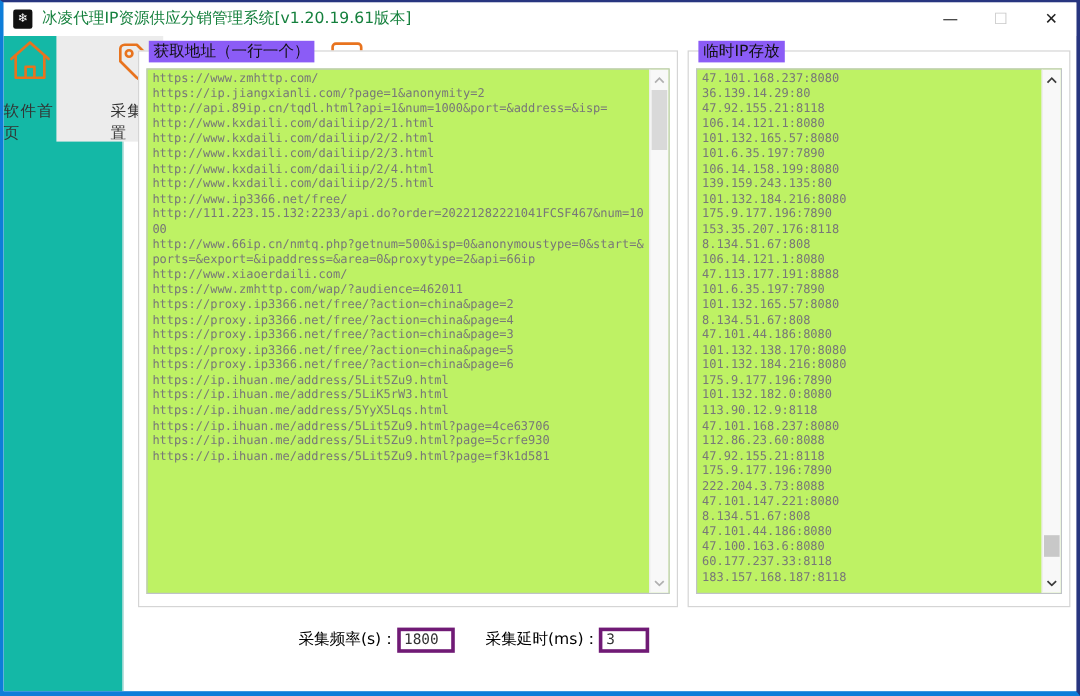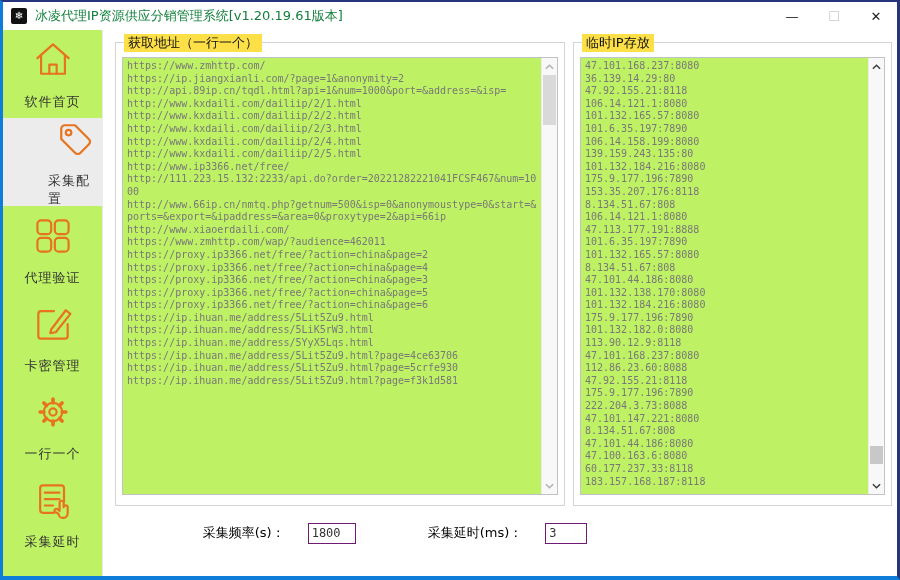--- a/index.html
+++ b/index.html
@@ -20,37 +20,37 @@
     background:#111; color:#fff; font-size:10px; line-height:16px; text-align:center;
     border-radius:2px;
   }
   .title-text { position:absolute; left:32px; top:0; height:28px; line-height:28px; font-size:13px; color:#15803d; white-space:nowrap; }
   .win-buttons { position:absolute; right:0; top:0; height:28px; display:flex; }
   .win-btn { width:42px; height:28px; display:flex; align-items:center; justify-content:center; font-size:13px; color:#222; cursor:default; }
   .win-btn.max { color:#c9c9c9; }
 
   
   .sidebar {
-    position:absolute; left:0; top:28px; bottom:0; width:100px; background:#bef264;
-    border-right:1px solid #ececec; display:flex; flex-direction:column;
+    position:absolute; left:0; top:28px; bottom:0; width:100px; background:#14b8a6;
+    border-right:1px solid #ececec; display:flex; flex-direction:row;
   }
   .side-item {
     height:88px; display:flex; flex-direction:column; align-items:center; justify-content:center;
     gap:7px; cursor:pointer;
   }
   .side-item.active { background:#ececec;padding-left:45px; }
   .side-item svg { width:44px; height:44px; stroke:#e8731e; fill:none; stroke-width:2.4; stroke-linejoin:round; stroke-linecap:round; }
   .side-label { font-size:13px; color:#333; letter-spacing:1px; }
 
   
   .groupbox { position:absolute; border:1px solid #d5d5d5; background:#fff; }
   .gb-fetch { left:112px; top:40px; width:450px; height:464px; }
   .gb-temp  { left:570px; top:40px; width:319px; height:464px; }
   .gb-legend {
-    position:absolute; top:-9px; left:8px; background:#fde047; padding:0 4px;
+    position:absolute; top:-9px; left:8px; background:#8b5cf6; padding:0 4px;
     font-size:13px; color:#111; white-space:nowrap;
   }
 
   .textpanel {
     position:absolute; left:6px; right:6px; top:14px; bottom:10px;
     border:1px solid #bfc3c7; background:#bef264;
   }
   .text-content {
     position:absolute; left:4px; top:2px; right:19px; bottom:2px;
     font-family:"DejaVu Sans Mono", monospace; font-size:10px; line-height:12.6px;
@@ -66,25 +66,25 @@
   .arrow-down { bottom:1px; }
   .light svg { stroke:#b0b0b0; }
   .dark svg { stroke:#3c3c3c; }
   .scroll-thumb { position:absolute; left:1px; width:13px; background:#d9d9d9; }
   .thumb-left { top:17px; height:50px; }
   .thumb-right { bottom:30px; height:18px; background:#c8c8c8; }
 
   
   .bottom-controls {
     position:absolute; left:112px; top:519px; width:560px; height:24px;
-    display:flex; align-items:center; justify-content:center; gap:23px;
+    display:flex; align-items:center; justify-content:center; gap:0;
   }
   .ctl-label { font-size:13px; color:#000; white-space:nowrap; }
   .ctl-input {
-    height:21px; border:1px solid #701a75; font-family:"DejaVu Sans Mono", monospace;
+    height:21px; border:3px solid #701a75; font-family:"DejaVu Sans Mono", monospace;
     font-size:12px; color:#333; padding:0 3px; background:#fff;
   }
   .input-freq { width:48px; }
   .input-delay { width:42px; margin-right:0; }
   .gap { width:26px; }
 </style>
 </head>
 <body>
 
 <div class="window">

